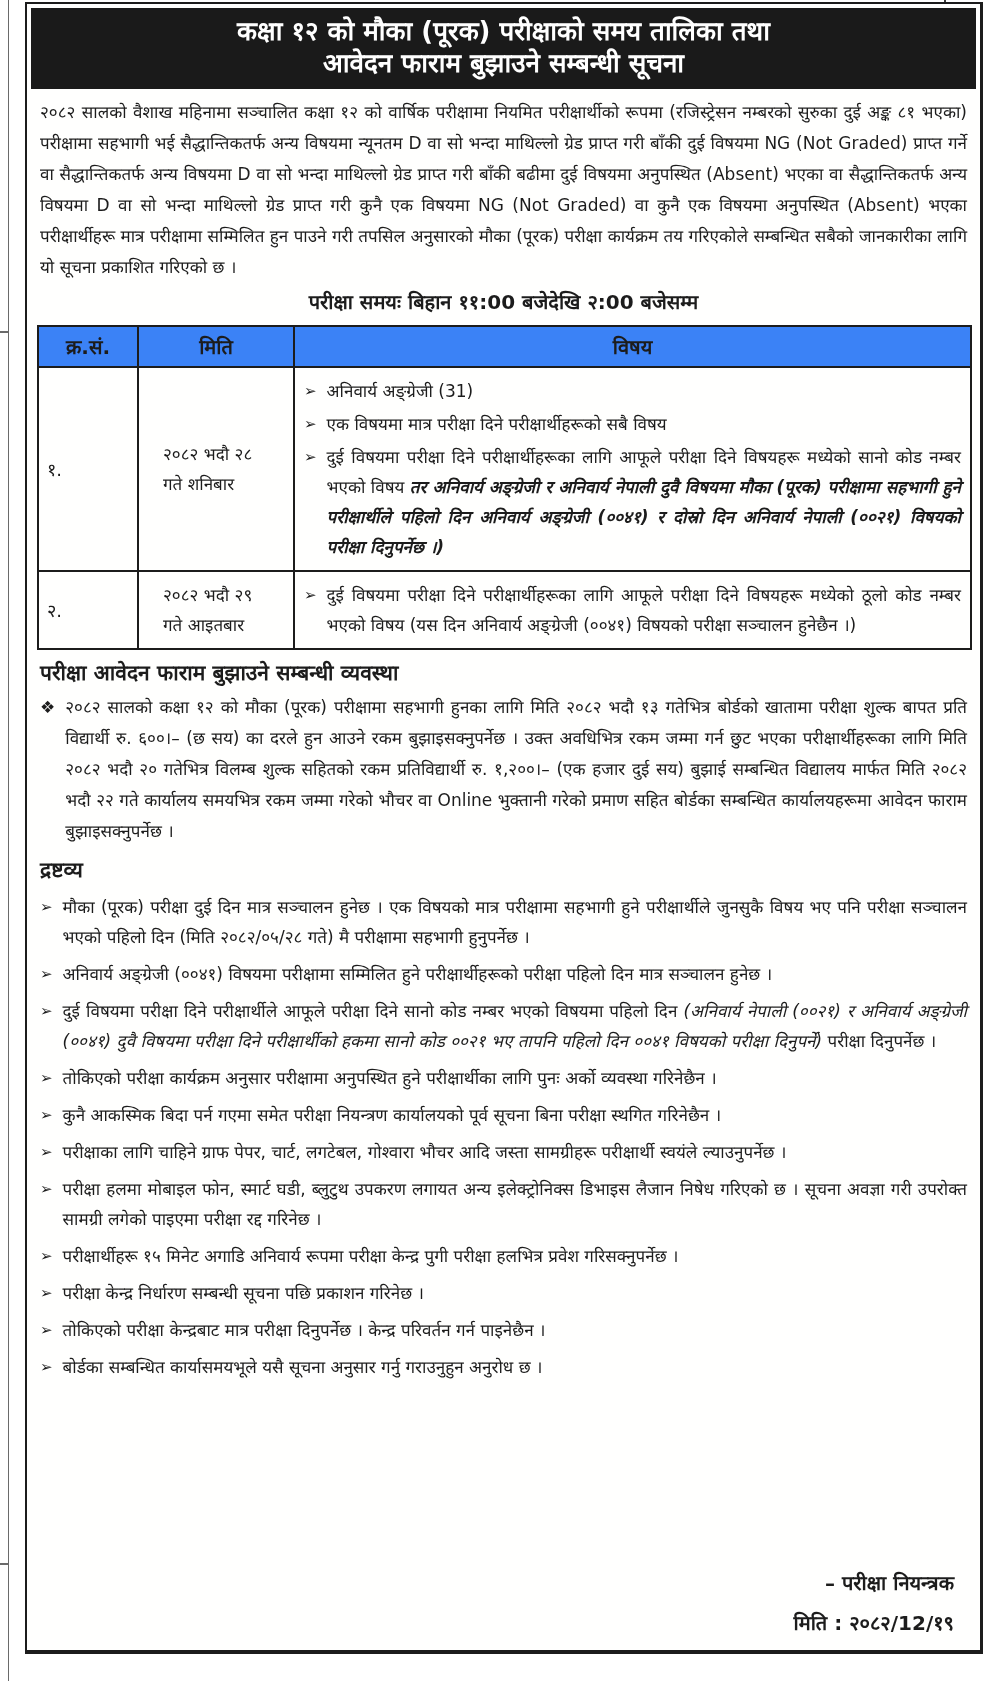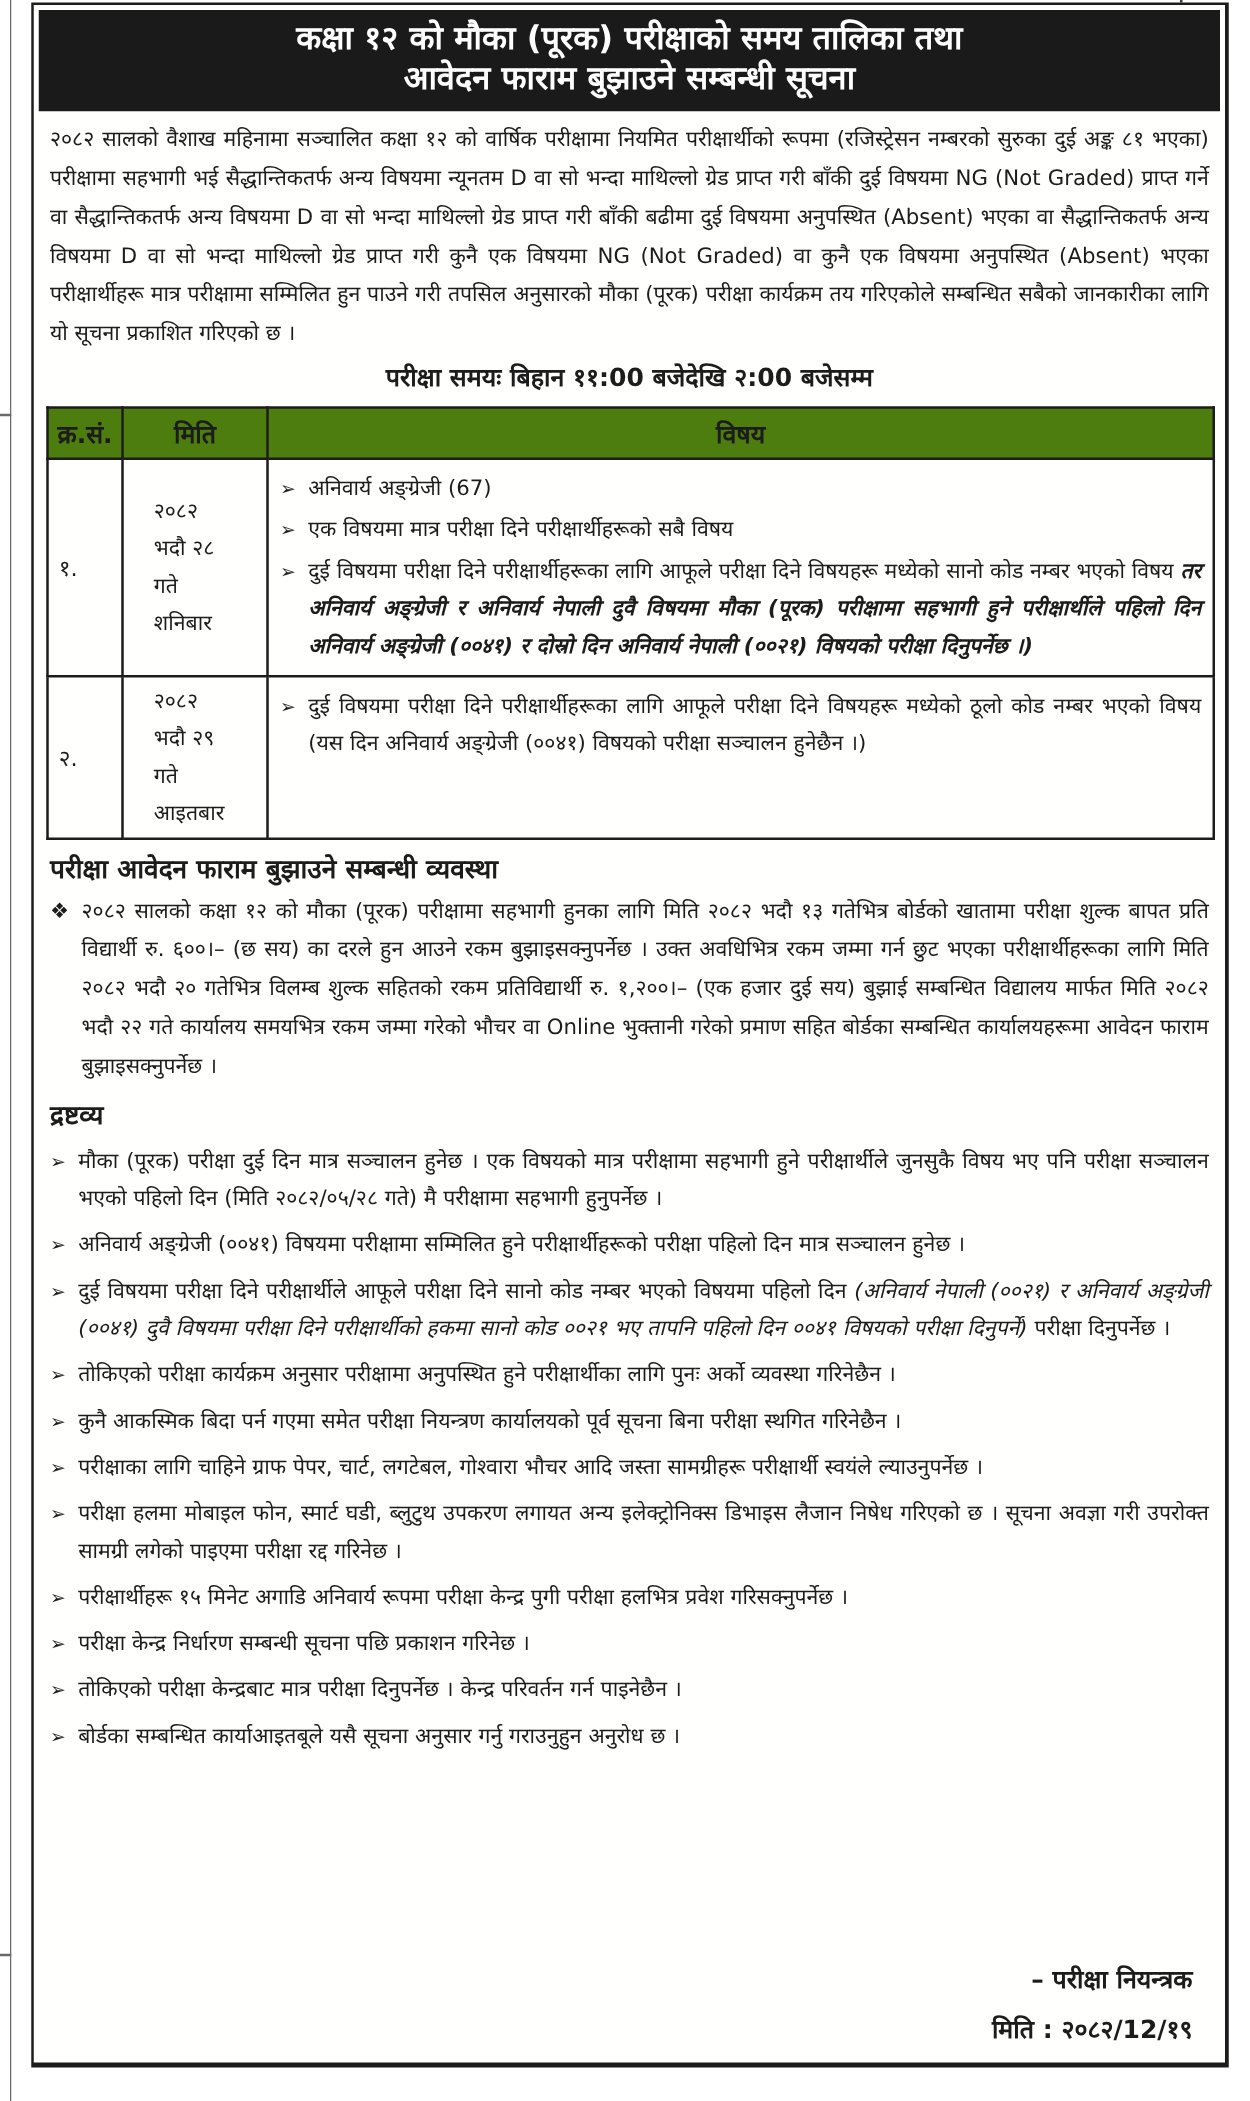--- a/index.html
+++ b/index.html
@@ -23,21 +23,21 @@
   }
   .intro{
     margin:8px 13px 4px;font-size:17px;line-height:31px;text-align:justify;
   }
   .time-heading{
     text-align:center;font-weight:bold;font-size:20px;line-height:30px;margin:2px 0 8px;
   }
   table.sched{border-collapse:collapse;margin:0 10px;width:935px;font-size:17px;}
   table.sched th, table.sched td{border:2px solid #1c1c1c;}
   table.sched th{
-    background:#4d7c0f;font-weight:bold;font-size:20px;padding:6px 0;text-align:center;
+    background:#3b82f6;font-weight:bold;font-size:20px;padding:6px 20px;text-align:center;
   }
   .c-sn{width:58px;} .c-date{width:114px;}
   td.sn{vertical-align:middle;text-align:left;padding:4px 8px;font-size:18px;}
   td.date{vertical-align:middle;padding:4px 24px;line-height:30px;font-size:17px;}
   td.subjects{padding:5px 9px;vertical-align:top;}
   .li{display:flex;gap:10px;line-height:30px;margin:3px 0;}
   .mk{flex:0 0 auto;font-size:15px;line-height:30px;}
   .mk-d{flex:0 0 auto;font-size:17px;line-height:31px;}
   .tx{flex:1 1 auto;text-align:justify;}
   .bi{font-weight:bold;font-style:italic;}
@@ -77,21 +77,21 @@
         <th>विषय</th>
       </tr>
     </thead>
     <tbody>
       <tr>
         <td class="sn">१.</td>
         <td class="date">२०८२ भदौ २८ गते शनिबार</td>
         <td class="subjects">
           <div class="li">
             <span class="mk">➢</span>
-            <span class="tx">अनिवार्य अङ्ग्रेजी (67)</span>
+            <span class="tx">अनिवार्य अङ्ग्रेजी (31)</span>
           </div>
           <div class="li">
             <span class="mk">➢</span>
             <span class="tx">एक विषयमा मात्र परीक्षा दिने परीक्षार्थीहरूको सबै विषय</span>
           </div>
           <div class="li">
             <span class="mk">➢</span>
             <span class="tx"><span>दुई विषयमा परीक्षा दिने परीक्षार्थीहरूका लागि आफूले परीक्षा दिने विषयहरू मध्येको सानो कोड नम्बर भएको विषय </span><span class="bi">तर अनिवार्य अङ्ग्रेजी र अनिवार्य नेपाली दुवै विषयमा मौका (पूरक) परीक्षामा सहभागी हुने परीक्षार्थीले पहिलो दिन अनिवार्य अङ्ग्रेजी (००४१) र दोस्रो दिन अनिवार्य नेपाली (००२१) विषयको परीक्षा दिनुपर्नेछ ।)</span></span>
           </div>
         </td>
@@ -153,21 +153,21 @@
   <div class="li note">
     <span class="mk">➢</span>
     <span class="tx">परीक्षा केन्द्र निर्धारण सम्बन्धी सूचना पछि प्रकाशन गरिनेछ ।</span>
   </div>
   <div class="li note">
     <span class="mk">➢</span>
     <span class="tx">तोकिएको परीक्षा केन्द्रबाट मात्र परीक्षा दिनुपर्नेछ । केन्द्र परिवर्तन गर्न पाइनेछैन ।</span>
   </div>
   <div class="li note note-last">
     <span class="mk">➢</span>
-    <span class="tx">बोर्डका सम्बन्धित कार्याआइतबूले यसै सूचना अनुसार गर्नु गराउनुहुन अनुरोध छ ।</span>
+    <span class="tx">बोर्डका सम्बन्धित कार्यासमयभूले यसै सूचना अनुसार गर्नु गराउनुहुन अनुरोध छ ।</span>
   </div>
 
   <div class="sig">
     <div class="sig-name">– परीक्षा नियन्त्रक</div>
     <div class="sig-date">मिति : २०८२/12/१९</div>
   </div>
 
 </div>
 
 </body></html>

